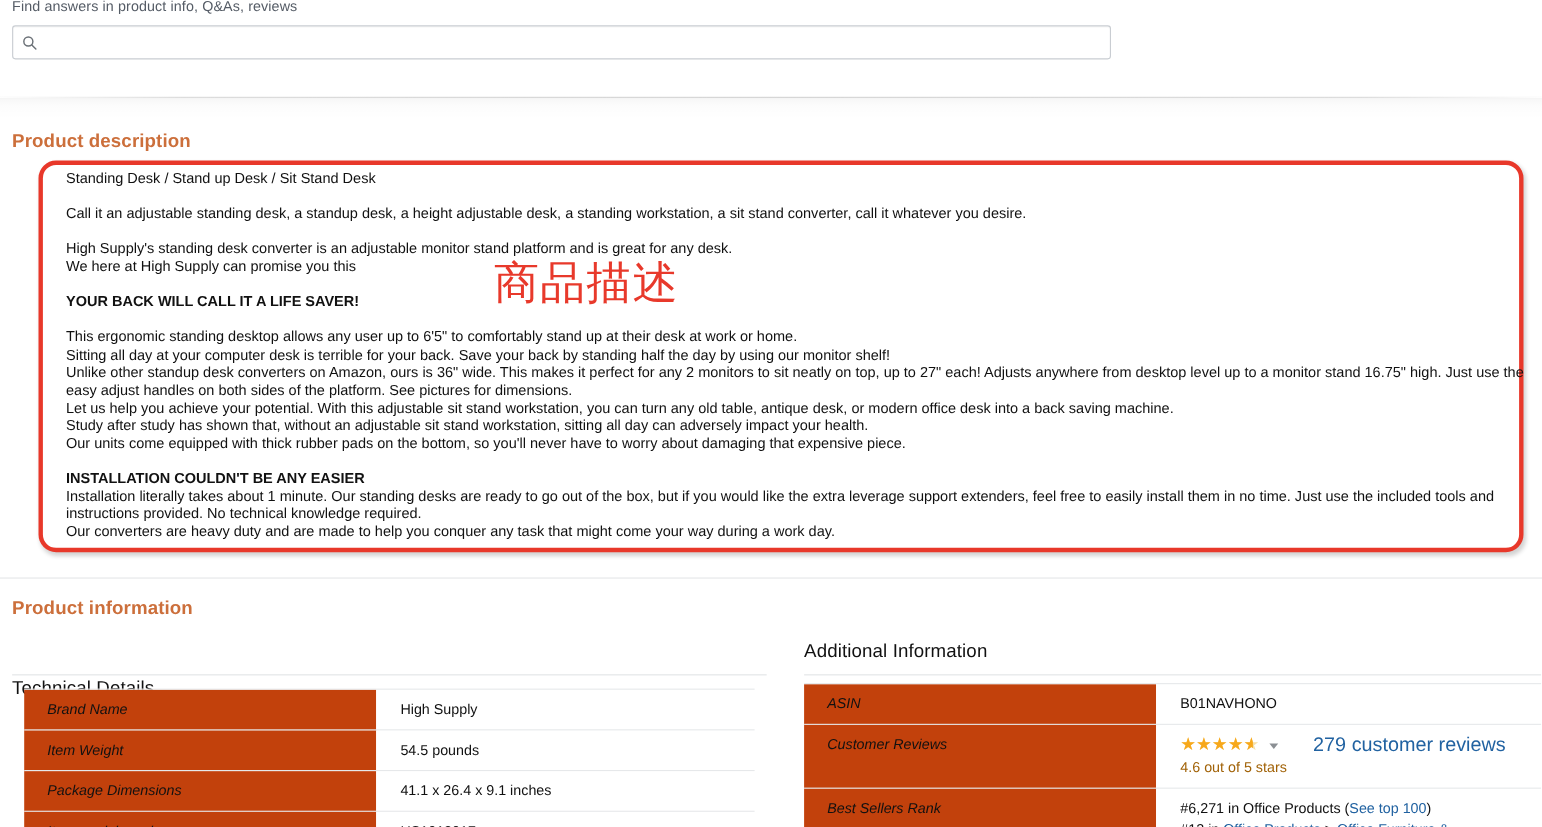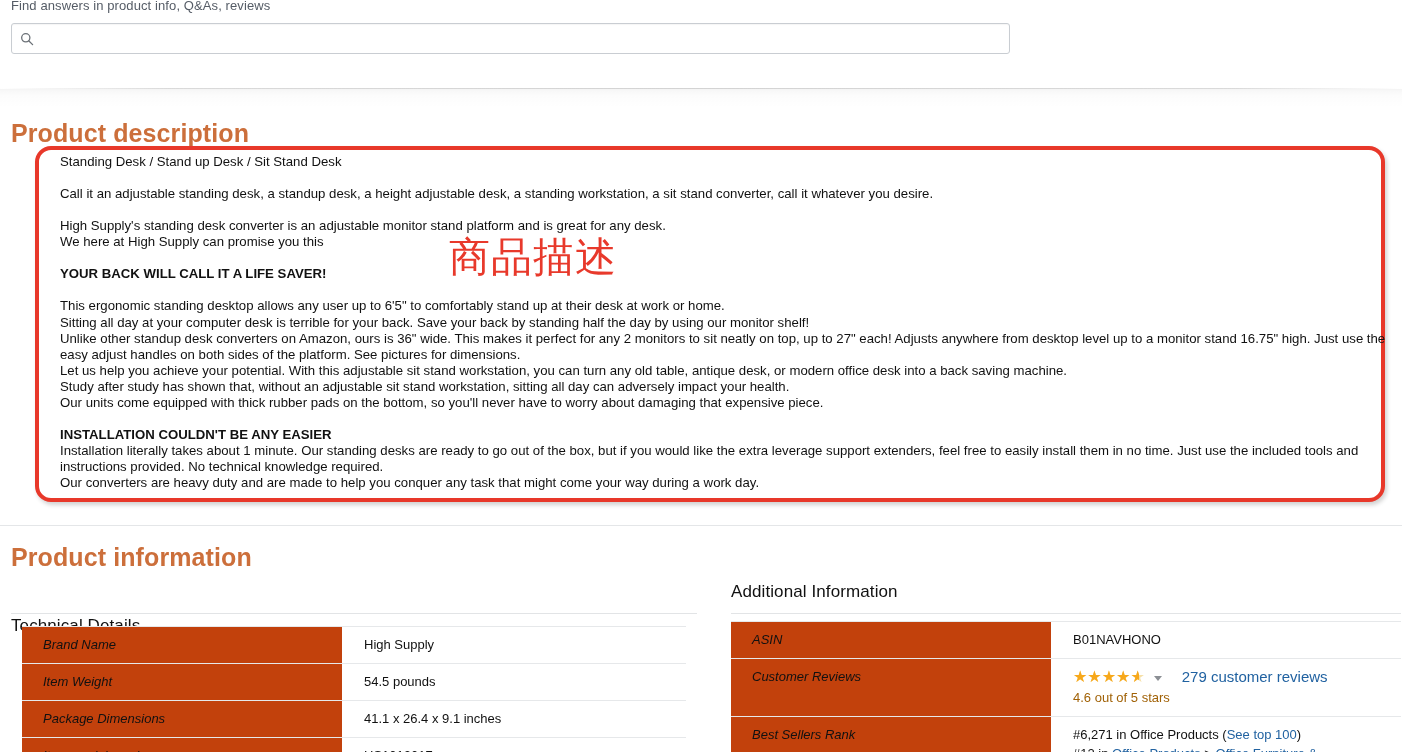--- a/index.html
+++ b/index.html
@@ -55,21 +55,21 @@
         rgba(255,255,255,1) 0%,
         rgba(0,0,0,.10) 12%,
         rgba(0,0,0,.13) 50%,
         rgba(0,0,0,.10) 88%,
         rgba(255,255,255,1) 100%);
   }
 
   
   .sec-title {
     position: absolute;
-    font-size: 25px; font-weight: bold;
+    font-size: 17px; font-weight: bold;
     color: #cc6f3b; letter-spacing: .1px;
   }
   #pd-title { left: 11px; top: 119px; }
   #pi-title { left: 11px; top: 543px; }
 
   .sub-title {
     position: absolute;
     font-size: 17px; color: #111111; letter-spacing: .1px;
   }
   #td-title { left: 11px; top: 616px; }
@@ -162,21 +162,21 @@
     position: absolute; left: 0; top: 0;
     color: #f7a81b; overflow: hidden;
   }
   .caret-dn {
     width: 0; height: 0;
     border-left: 4px solid transparent;
     border-right: 4px solid transparent;
     border-top: 5px solid #8b8f94;
     margin-left: 3px; margin-top: 2px;
   }
-  .rev-link { margin-left: 14px; font-size: 15px; }
+  .rev-link { margin-left: 26px; font-size: 18px; }
   .out-of { margin-top: 5px; font-size: 13px; color: #a16207; }
 </style>
 </head>
 <body>
 
 <div class="page">
 
   <div class="ask-hint">Find answers in product info, Q&amp;As, reviews</div>
 
   <div class="ask-box">

